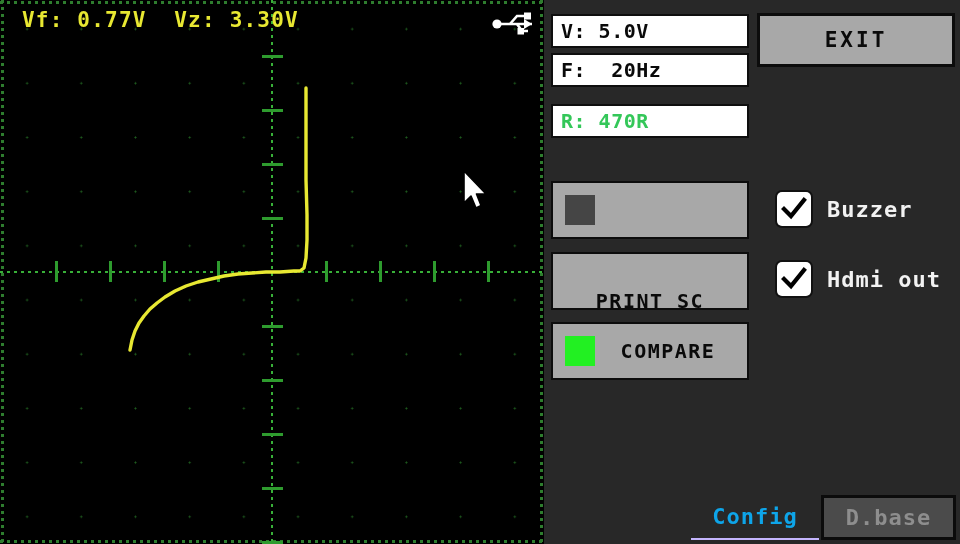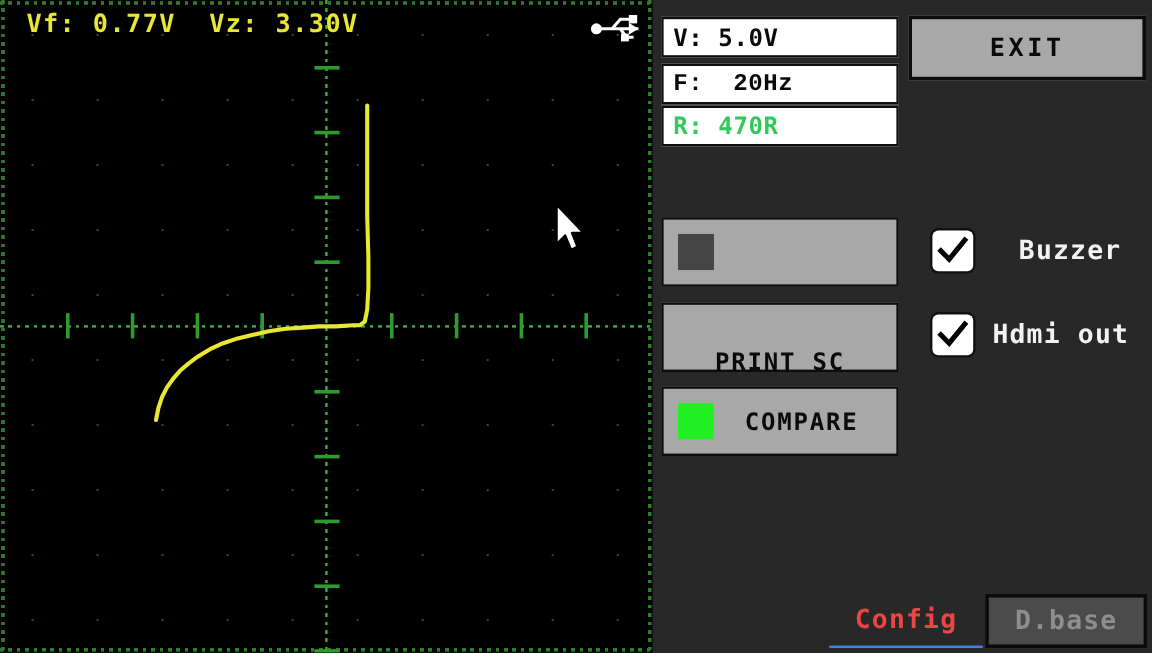--- a/index.html
+++ b/index.html
@@ -154,22 +154,22 @@
     align-items: center;
     padding-left: 8px;
     font-family: "DejaVu Sans Mono", monospace;
     font-size: 20px;
     font-weight: bold;
     letter-spacing: 0.5px;
     white-space: pre;
     color: #0a0a0a;
   }
   #readout-v { top: 14px; }
-  #readout-f { top: 53px; font-family: Liberation Mono, monospace; }
-  #readout-r { top: 88px; color: #34c759; }
+  #readout-f { top: 53px; }
+  #readout-r { top: 104px; color: #34c759; }
 
   
   #exit-btn {
     position: absolute;
     left: 213px;
     top: 13px;
     width: 198px;
     height: 54px;
     background: #a8a8a8;
     border: 3px solid #0c0c0c;
@@ -239,21 +239,21 @@
   .checkbox svg { position: absolute; left: 3px; top: 3px; }
   .checkrow .chk-label {
     margin-left: 16px;
     color: #f2f2f2;
     font-family: "DejaVu Sans Mono", monospace;
     font-size: 22px;
     font-weight: bold;
     letter-spacing: 1px;
     white-space: pre;
   }
-  #chk-buzzer { top: 192px; gap: 22px; }
+  #chk-buzzer { top: 192px; }
   #chk-hdmi { top: 262px; justify-content: space-between; }
 
   
   #tabbar {
     position: absolute;
     left: 0;
     top: 492px;
     width: 416px;
     height: 52px;
   }
@@ -272,22 +272,22 @@
     box-sizing: border-box;
   }
   .tab.inactive {
     background: #4b4b4b;
     border: 3px solid #0b0b0b;
     color: #8e8e8e;
   }
   .tab.active {
     background: #282828;
     border: none;
-    border-bottom: 2px solid #3b82f6;
-    color: #ef4444;
+    border-bottom: 2px solid #c4b5fd;
+    color: #0ea5e9;
   }
   #tab-ranges { left: 6px; width: 138px; }
   #tab-config { left: 147px; width: 128px; }
   #tab-dbase  { left: 277px; width: 135px; }
 </style>
 </head>
 <body>
 
 <div id="app">
 

